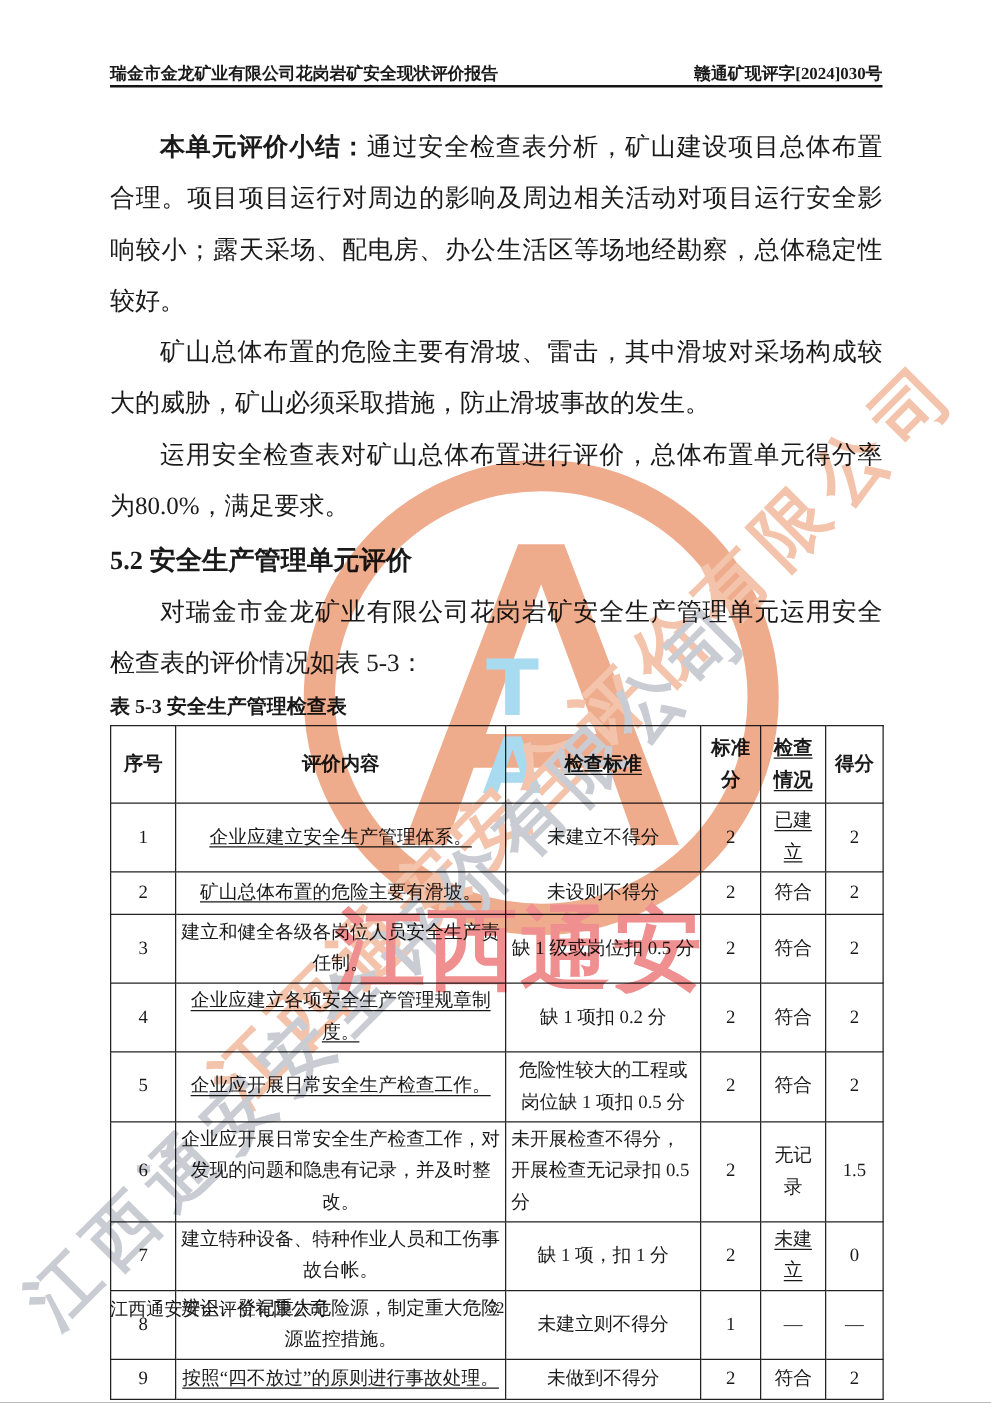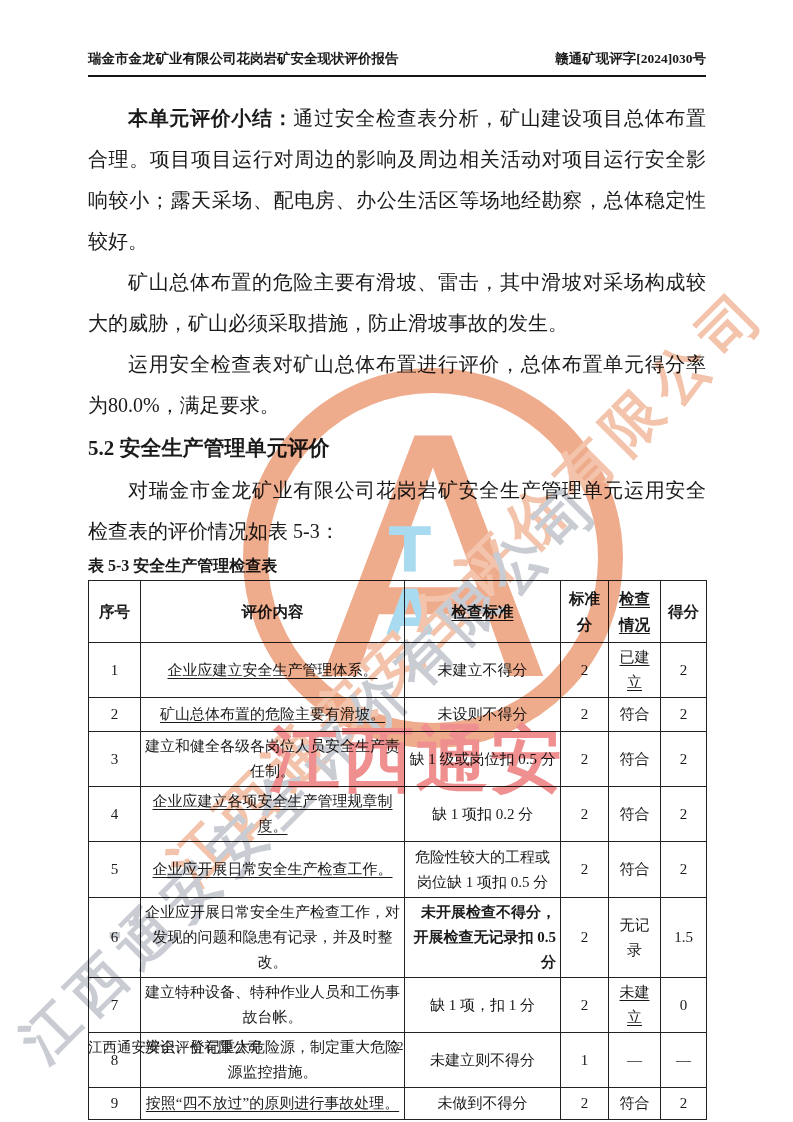--- a/index.html
+++ b/index.html
@@ -10,21 +10,21 @@
     background:#ffffff;
     overflow:hidden;
     font-family:"Liberation Serif","DejaVu Serif",serif;
     color:#1a1a1a;
   }
   
   .header {
     position:absolute; left:88px; top:50px; width:618px;
     display:flex; justify-content:space-between; align-items:flex-end;
     font-size:13.5px; font-weight:600;
-    padding-bottom:7px; border-bottom:2px solid #151515;
+    border-bottom:2px solid #151515;
   }
   
   .content { position:absolute; left:88px; top:98px; width:618px; z-index:1; }
   .content p.body {
     margin:0; font-size:20px; line-height:41px;
     text-align:justify; text-indent:2em;
   }
   .content h2 {
     margin:0; font-size:21px; line-height:44px; font-weight:bold;
   }
@@ -43,21 +43,21 @@
   }
   table.checklist th, table.checklist td {
     border:1px solid #222; padding:2px 4px;
     font-size:15px; line-height:25px; vertical-align:middle;
     text-align:center; overflow:hidden;
   }
   table.checklist th { font-size:15.5px; font-weight:bold; line-height:26px; }
   th.th-score { padding:2px 10px; }
   td.cell-content { text-align:left; }
   td.cell-content.tc { text-align:center;font-family:Liberation Serif, serif; }
-  td.cell-standard.ta-left { text-align:right;font-weight:bold; }
+  td.cell-standard.ta-left { text-align:left; }
   .ul { text-decoration:underline; text-underline-offset:3px; }
   col.c-no{width:52px;} col.c-content{width:264px;} col.c-standard{width:156px;}
   col.c-std{width:48px;} col.c-check{width:52px;} col.c-score{width:46px;}
   
   .footer {
     position:absolute; left:88px; top:1038px; width:618px; height:22px;
     font-size:14.5px; z-index:1;
   }
   .footer .company { position:absolute; left:0; top:0; }
   .footer .page-num { position:absolute; left:0; right:0; text-align:center; font-size:13px; }

